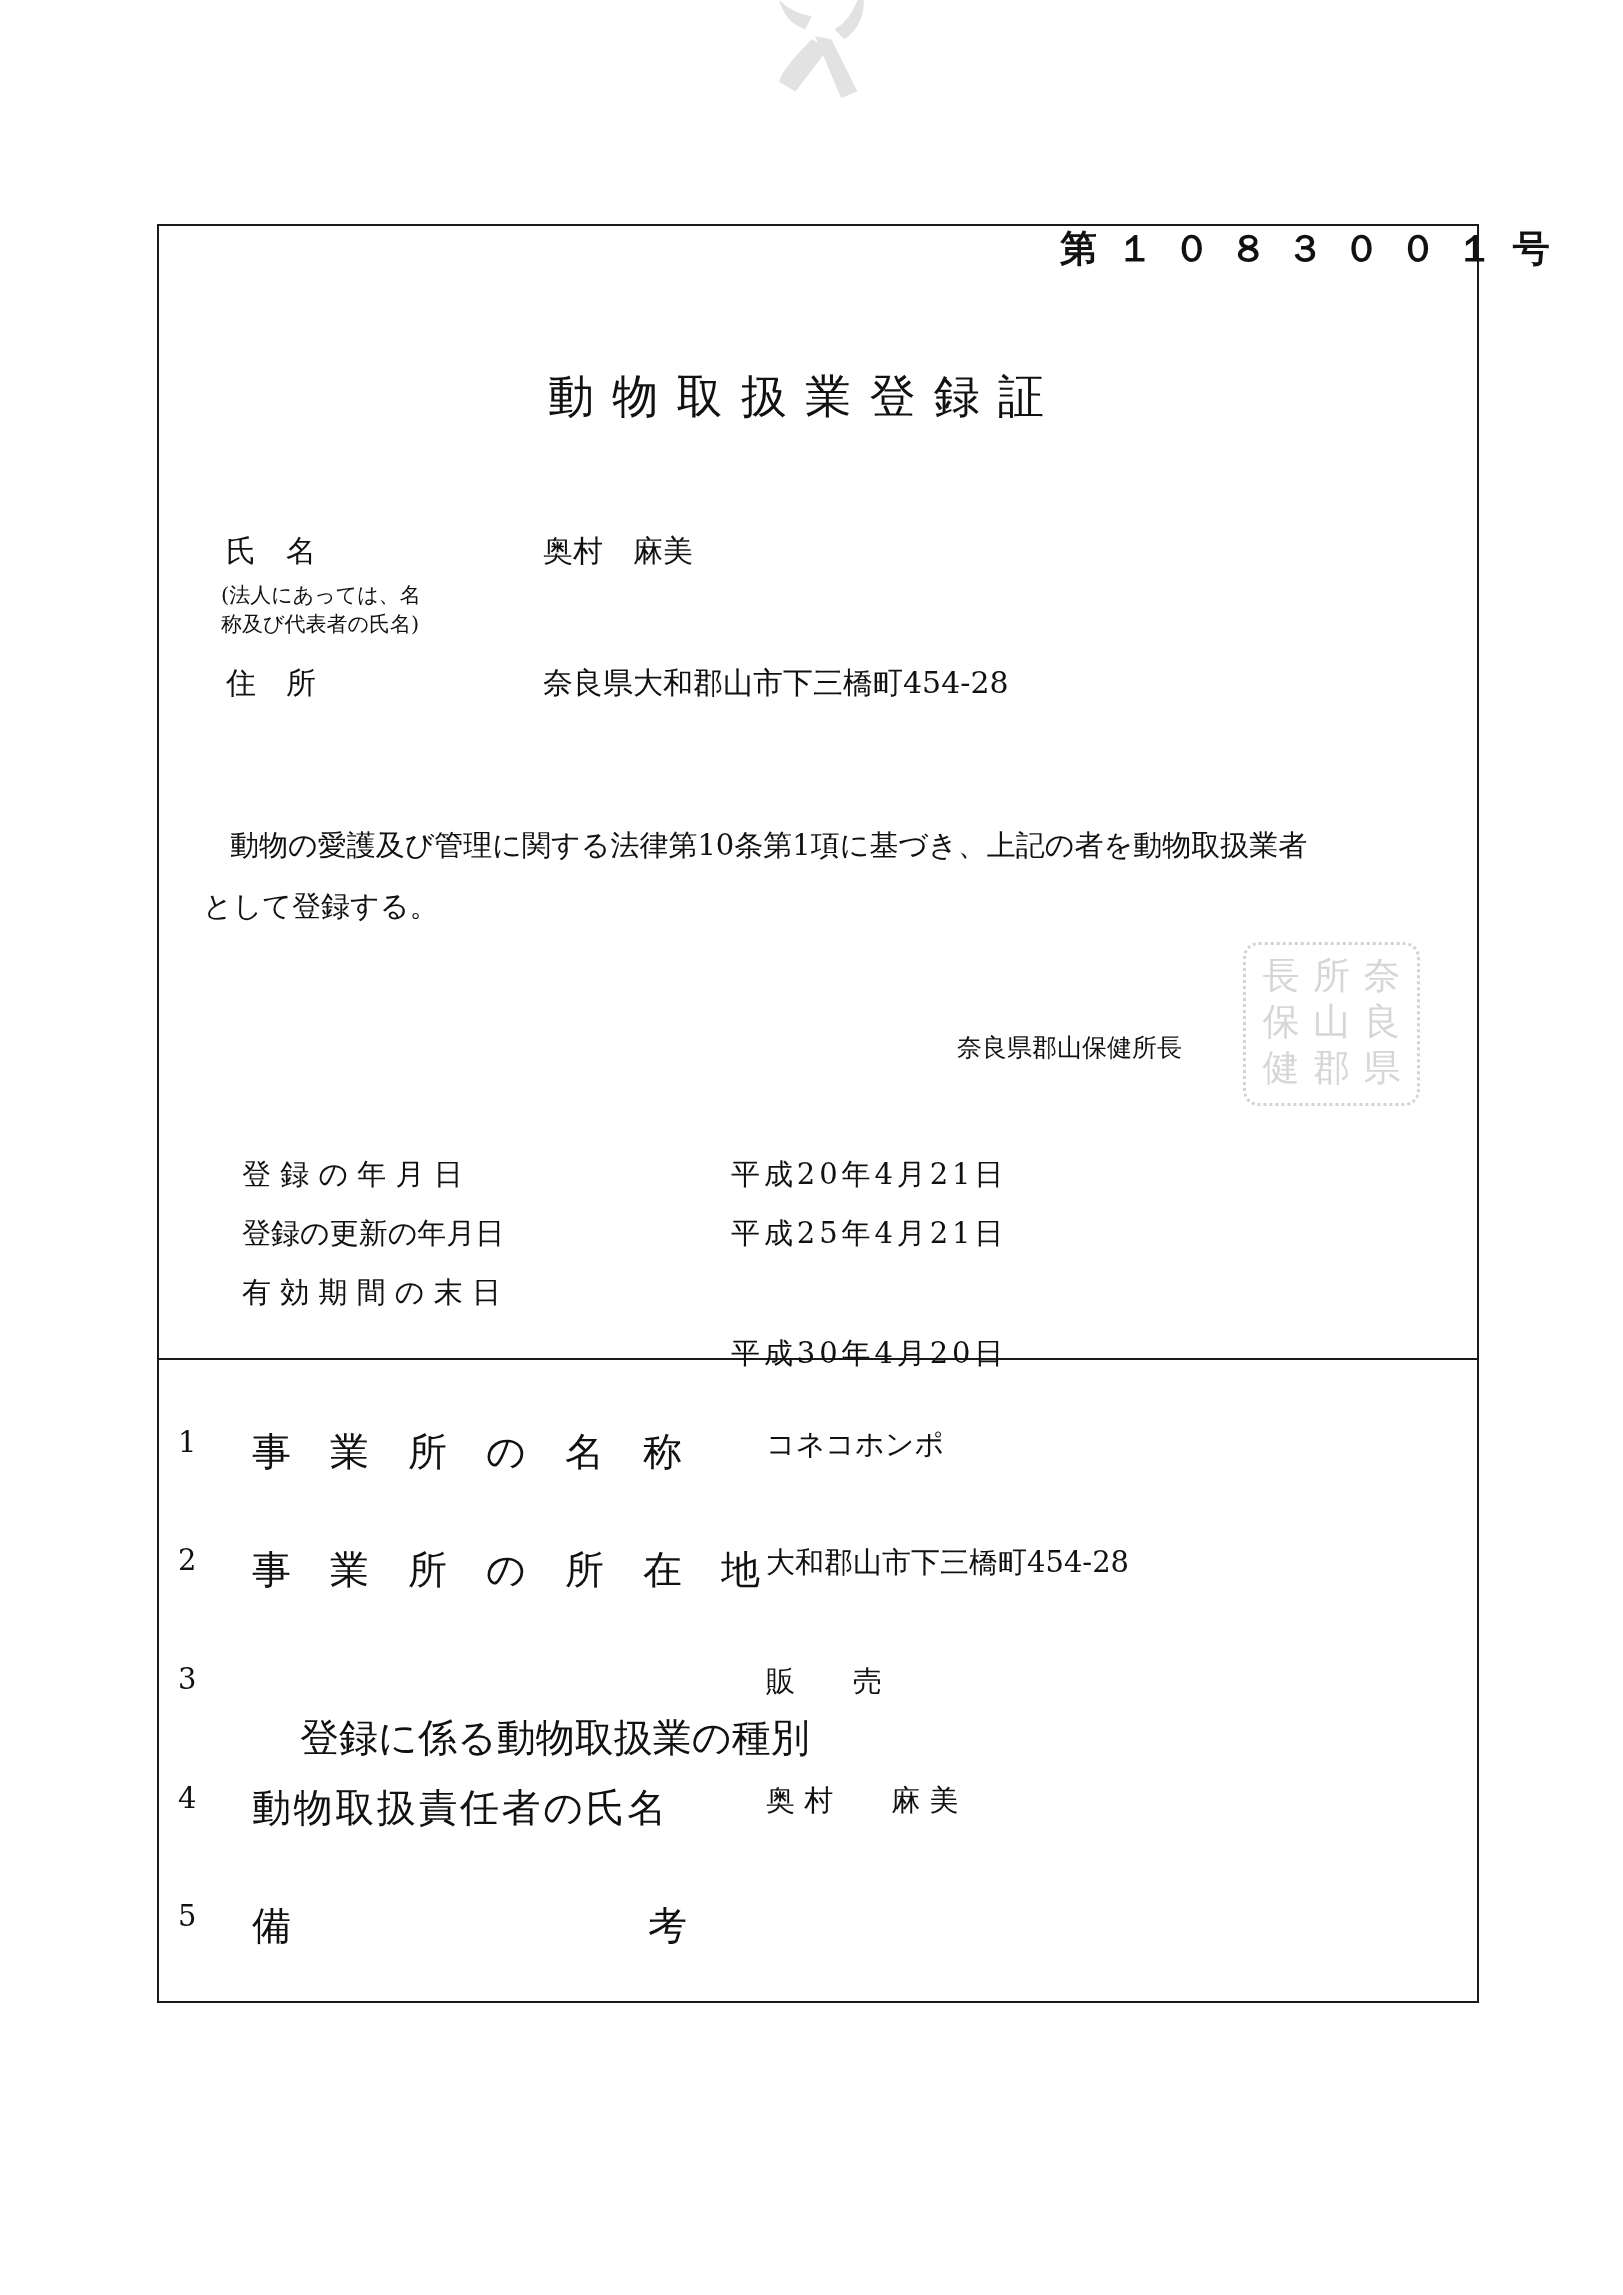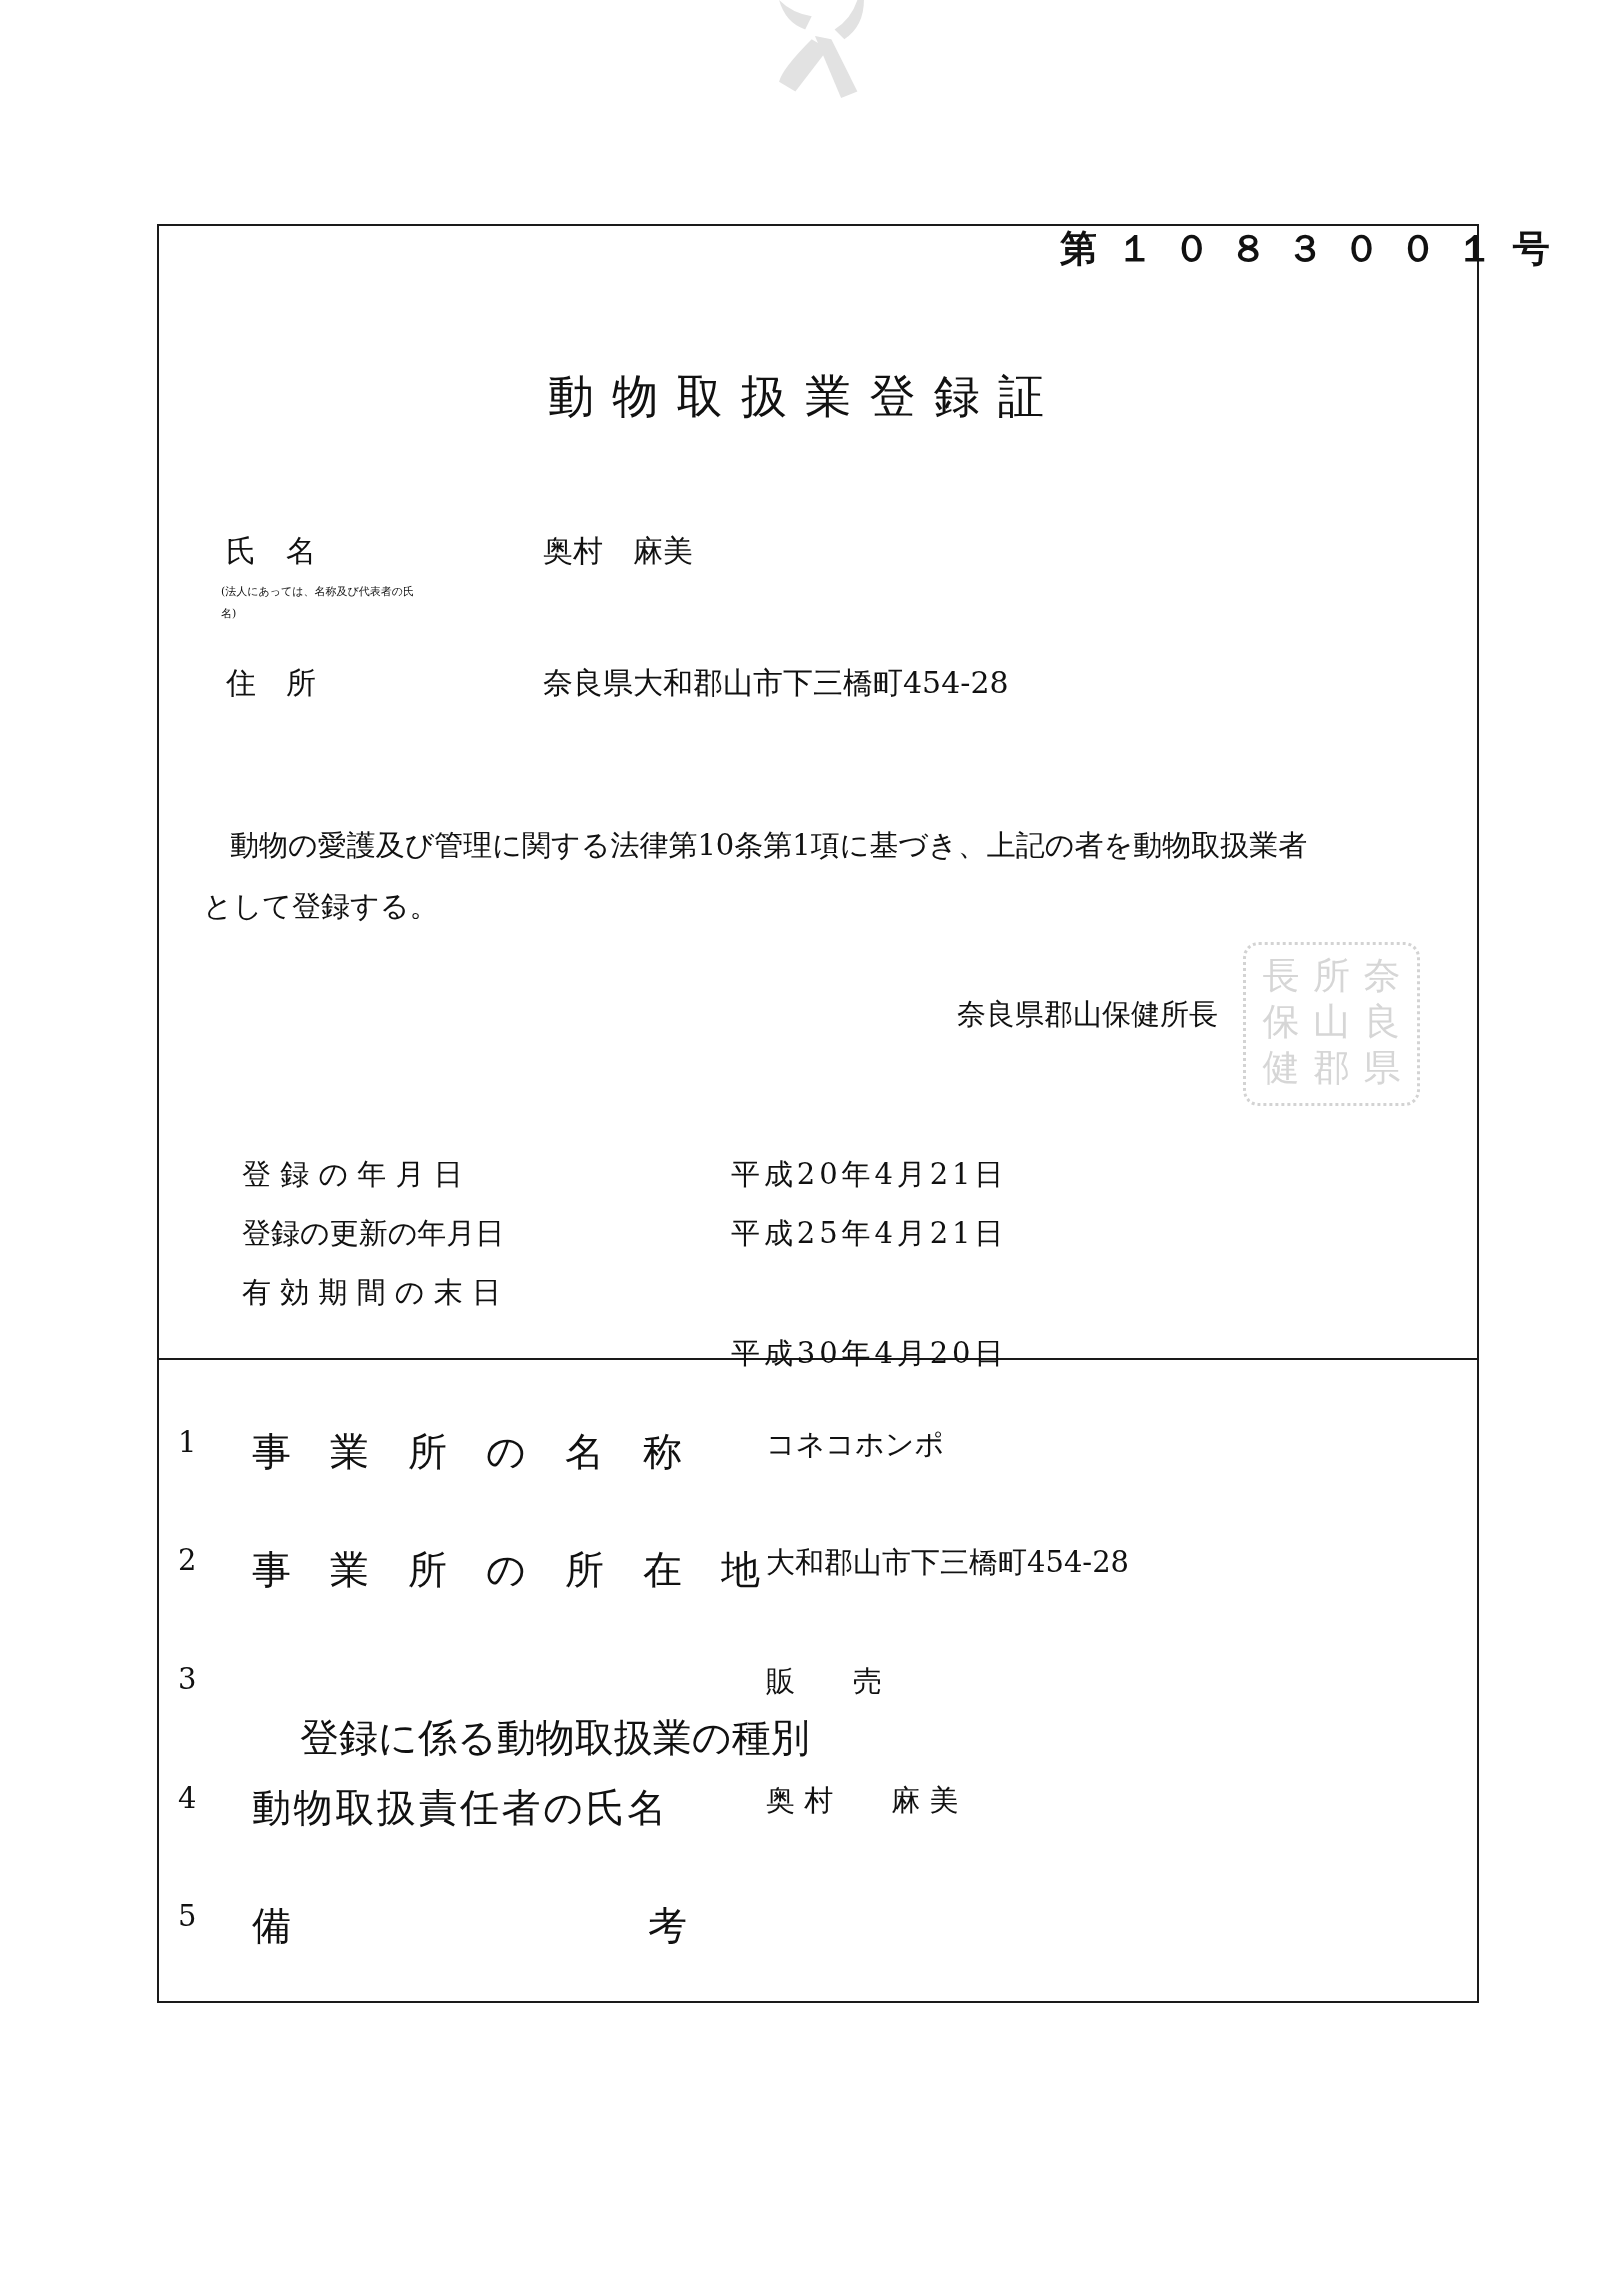--- a/index.html
+++ b/index.html
@@ -46,24 +46,24 @@
       font-weight: bold;
     }
     .title {
       left: 548px; top: 366px;
       font-size: 46px;
       letter-spacing: 18.3px;
     }
 
     .label-lg { font-size: 30px; letter-spacing: 46px; }
     .value-lg { font-size: 30px; }
-    .note { font-size: 11px; line-height: 22px; white-space: normal; width: 203px; }
+    .note { font-size: 21px; line-height: 29px; white-space: normal; width: 203px; }
 
     .para { font-size: 29px; }
-    .issuer { font-size: 29px; }
+    .issuer { font-size: 25px; margin-top: 36px; }
 
     .seal {
       position: absolute;
       left: 1243px; top: 942px;
       width: 177px; height: 164px;
       border: 3.9px dotted #cfcfcf;
       border-radius: 15.7px;
       box-sizing: border-box;
       opacity: 0.9;
     }

